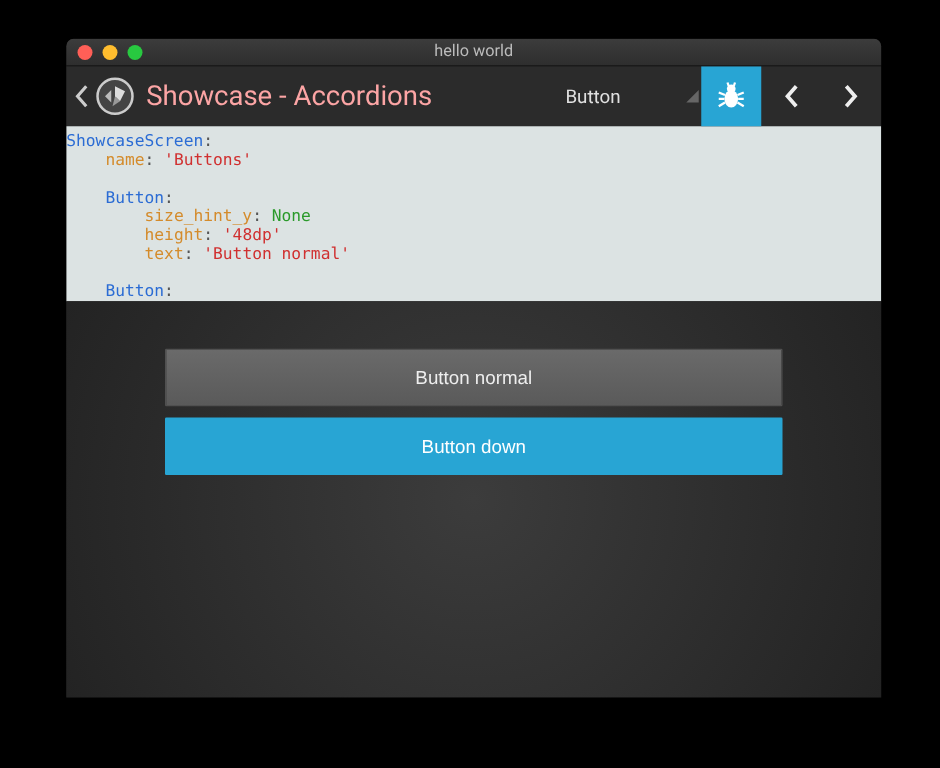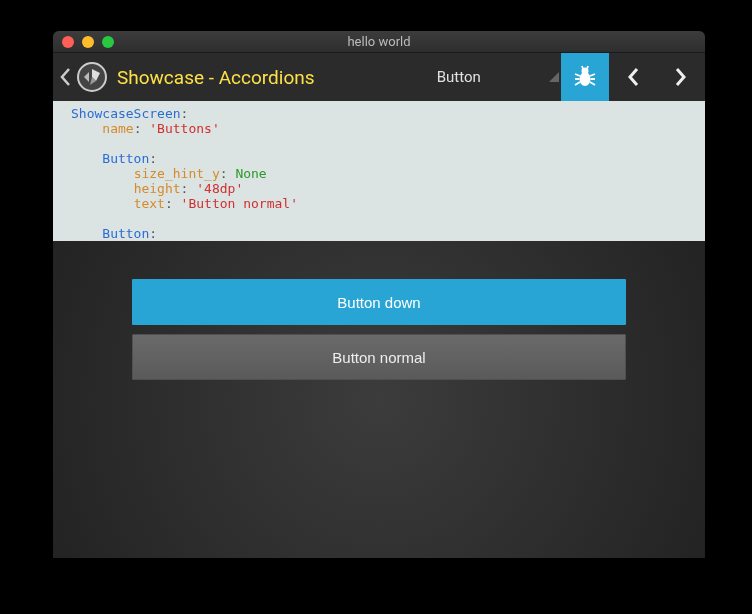--- a/index.html
+++ b/index.html
@@ -67,22 +67,22 @@
       border-radius: 50%;
       background: #444;
       border: 2px solid #ccc;
       display: flex;
       align-items: center;
       justify-content: center;
       margin-right: 10px;
       position: relative;
     }
     .header-title {
-      color: #fde047;
-      font-size: 19px;
+      color: #fca5a5;
+      font-size: 22px;
     }
     .header-center {
       flex: 1;
       text-align: center;
       color: #e0e0e0;
       font-size: 15px;
       display: flex;
       align-items: center;
       justify-content: center;
       margin-left: 54px;
@@ -100,21 +100,21 @@
       align-items: center;
       justify-content: center;
       cursor: pointer;
     }
     .bug-btn {
       background: #28a5d4;
     }
     .code-pane {
       height: 140px;
       background: #dce3e3;
-      padding: 6px 18px;
+      padding: 6px 0;
       font-family: "DejaVu Sans Mono", Consolas, monospace;
       font-size: 13px;
       line-height: 1.15;
       white-space: pre;
       overflow: hidden;
     }
     .tok-class { color: #2b6cd4; }
     .tok-prop { color: #d48b2b; }
     .tok-colon { color: #555; }
     .tok-str { color: #d03030; }
@@ -219,17 +219,17 @@
 
     <span class="tok-class">Button</span><span class="tok-colon">:</span>
         <span class="tok-prop">size_hint_y</span><span class="tok-colon">: </span><span class="tok-none">None</span>
         <span class="tok-prop">height</span><span class="tok-colon">: </span><span class="tok-str">'48dp'</span>
         <span class="tok-prop">text</span><span class="tok-colon">: </span><span class="tok-str">'Button normal'</span>
 
     <span class="tok-class">Button</span><span class="tok-colon">:</span>
 </div>
 
   <div class="content-pane">
+    <button class="demo-btn btn-normal">Button normal</button>
     <button class="demo-btn btn-down">Button down</button>
-    <button class="demo-btn btn-normal">Button normal</button>
   </div>
 
 </div>
 
 </body></html>

